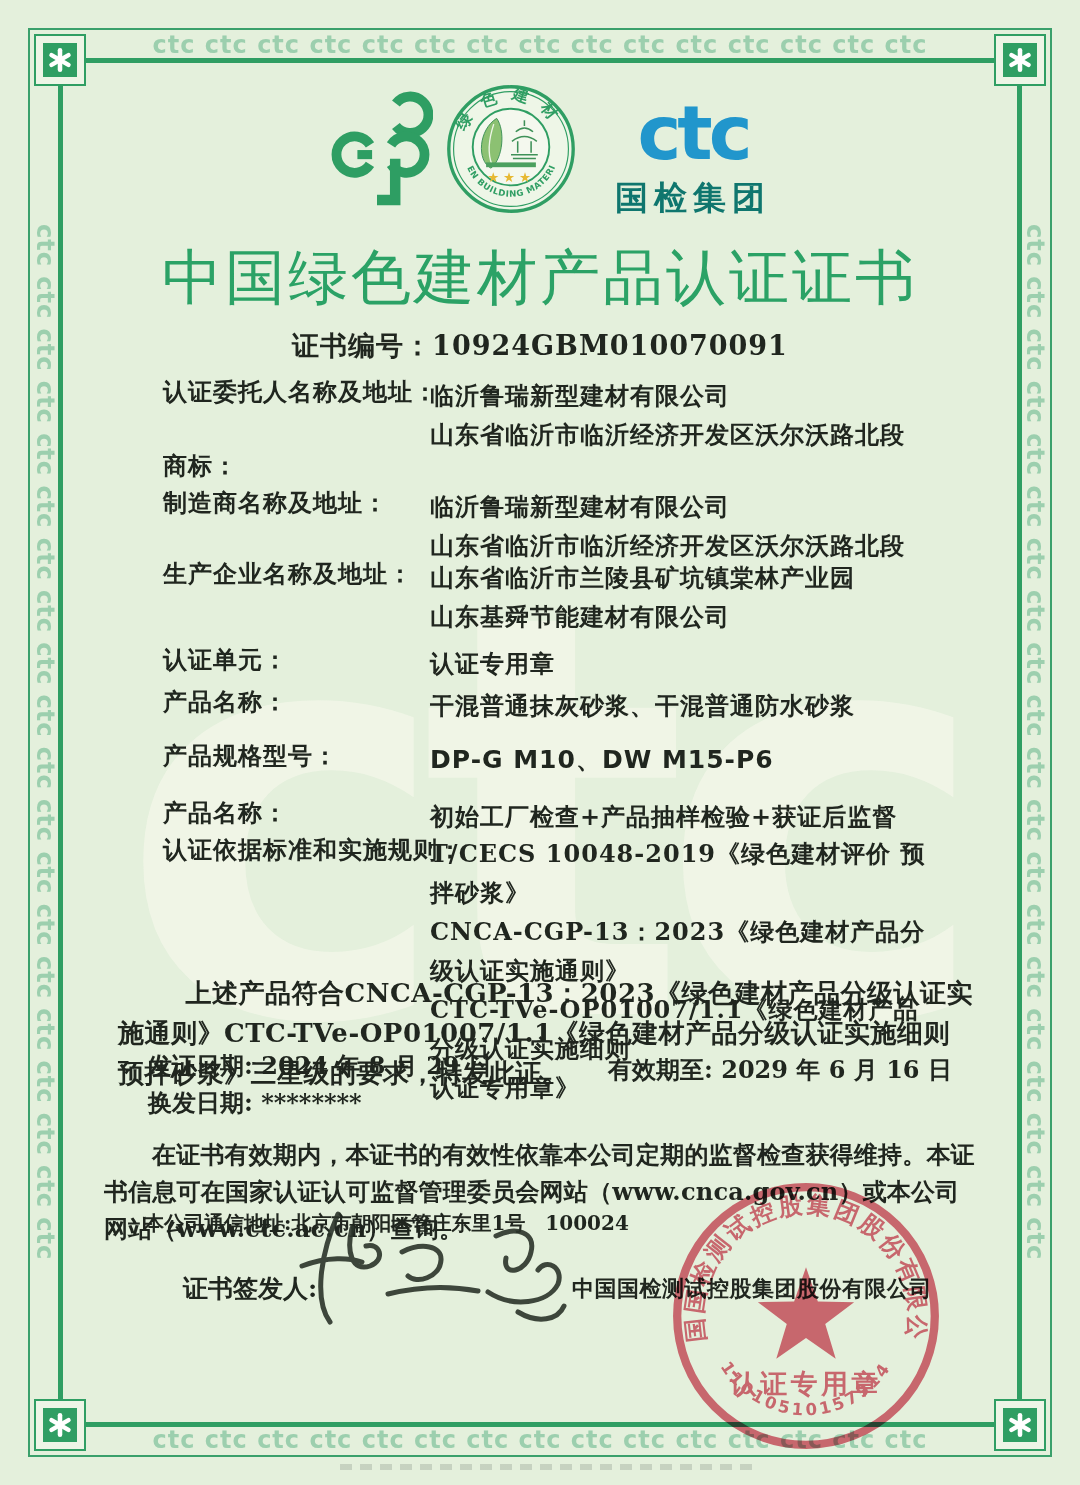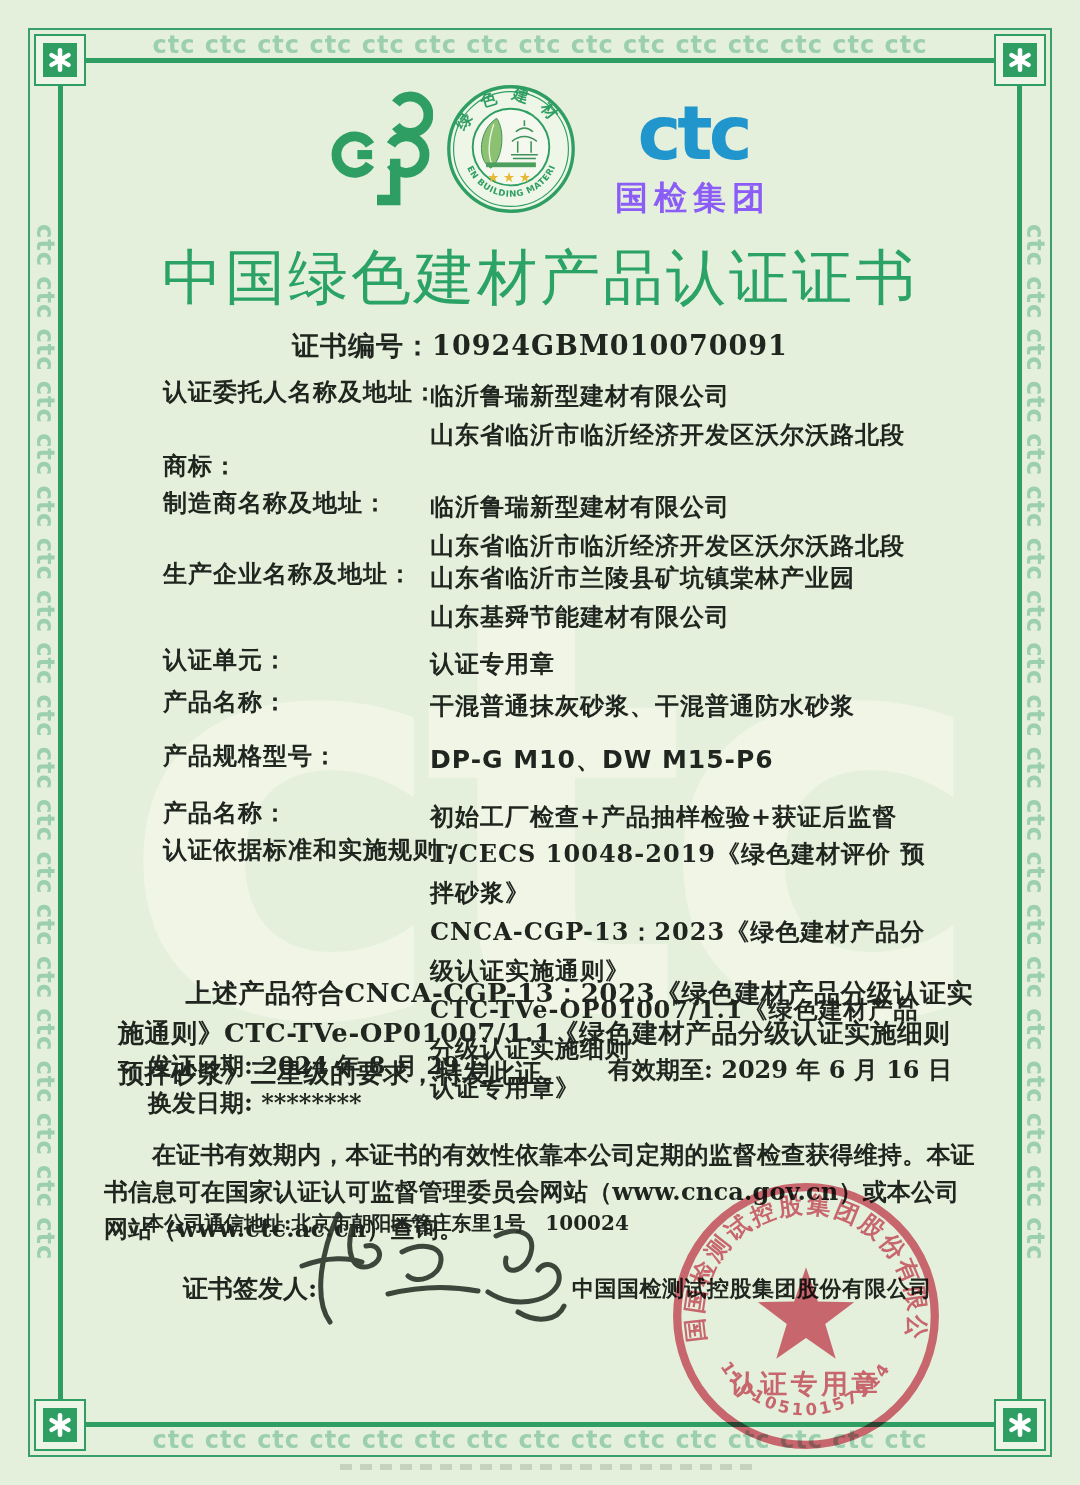--- a/index.html
+++ b/index.html
@@ -40,21 +40,21 @@
   
   .gcp-logo{position:absolute;left:328px;top:86px;z-index:2;}
   .gbm-badge{position:absolute;left:444px;top:82px;z-index:2;}
   .ctc-logo{position:absolute;left:598px;top:94px;z-index:2;text-align:center;width:190px;}
   .ctc-wordmark{
     font-family:"DejaVu Sans","Liberation Sans",sans-serif;font-weight:900;
     font-size:74px;line-height:78px;letter-spacing:-4px;color:#2196cc;display:block;
   }
   .ctc-subtitle{
     font-family:"DejaVu Sans","Liberation Sans",sans-serif;font-weight:bold;
-    font-size:33px;letter-spacing:6px;color:#8b5cf6;display:block;margin-top:4px;
+    font-size:33px;letter-spacing:6px;color:#0f766e;display:block;margin-top:4px;
   }
   
   .title{
     position:absolute;top:238px;left:0;width:100%;text-align:center;z-index:2;
     font-size:60px;font-weight:400;letter-spacing:3px;color:#2ba266;margin:0;
   }
   .certno{position:absolute;top:328px;left:0;width:100%;text-align:center;z-index:2;
     font-size:27px;font-weight:700;letter-spacing:1px;}
   
   .lbl{position:absolute;left:163px;z-index:2;font-size:24px;font-weight:700;letter-spacing:1px;white-space:nowrap;}

